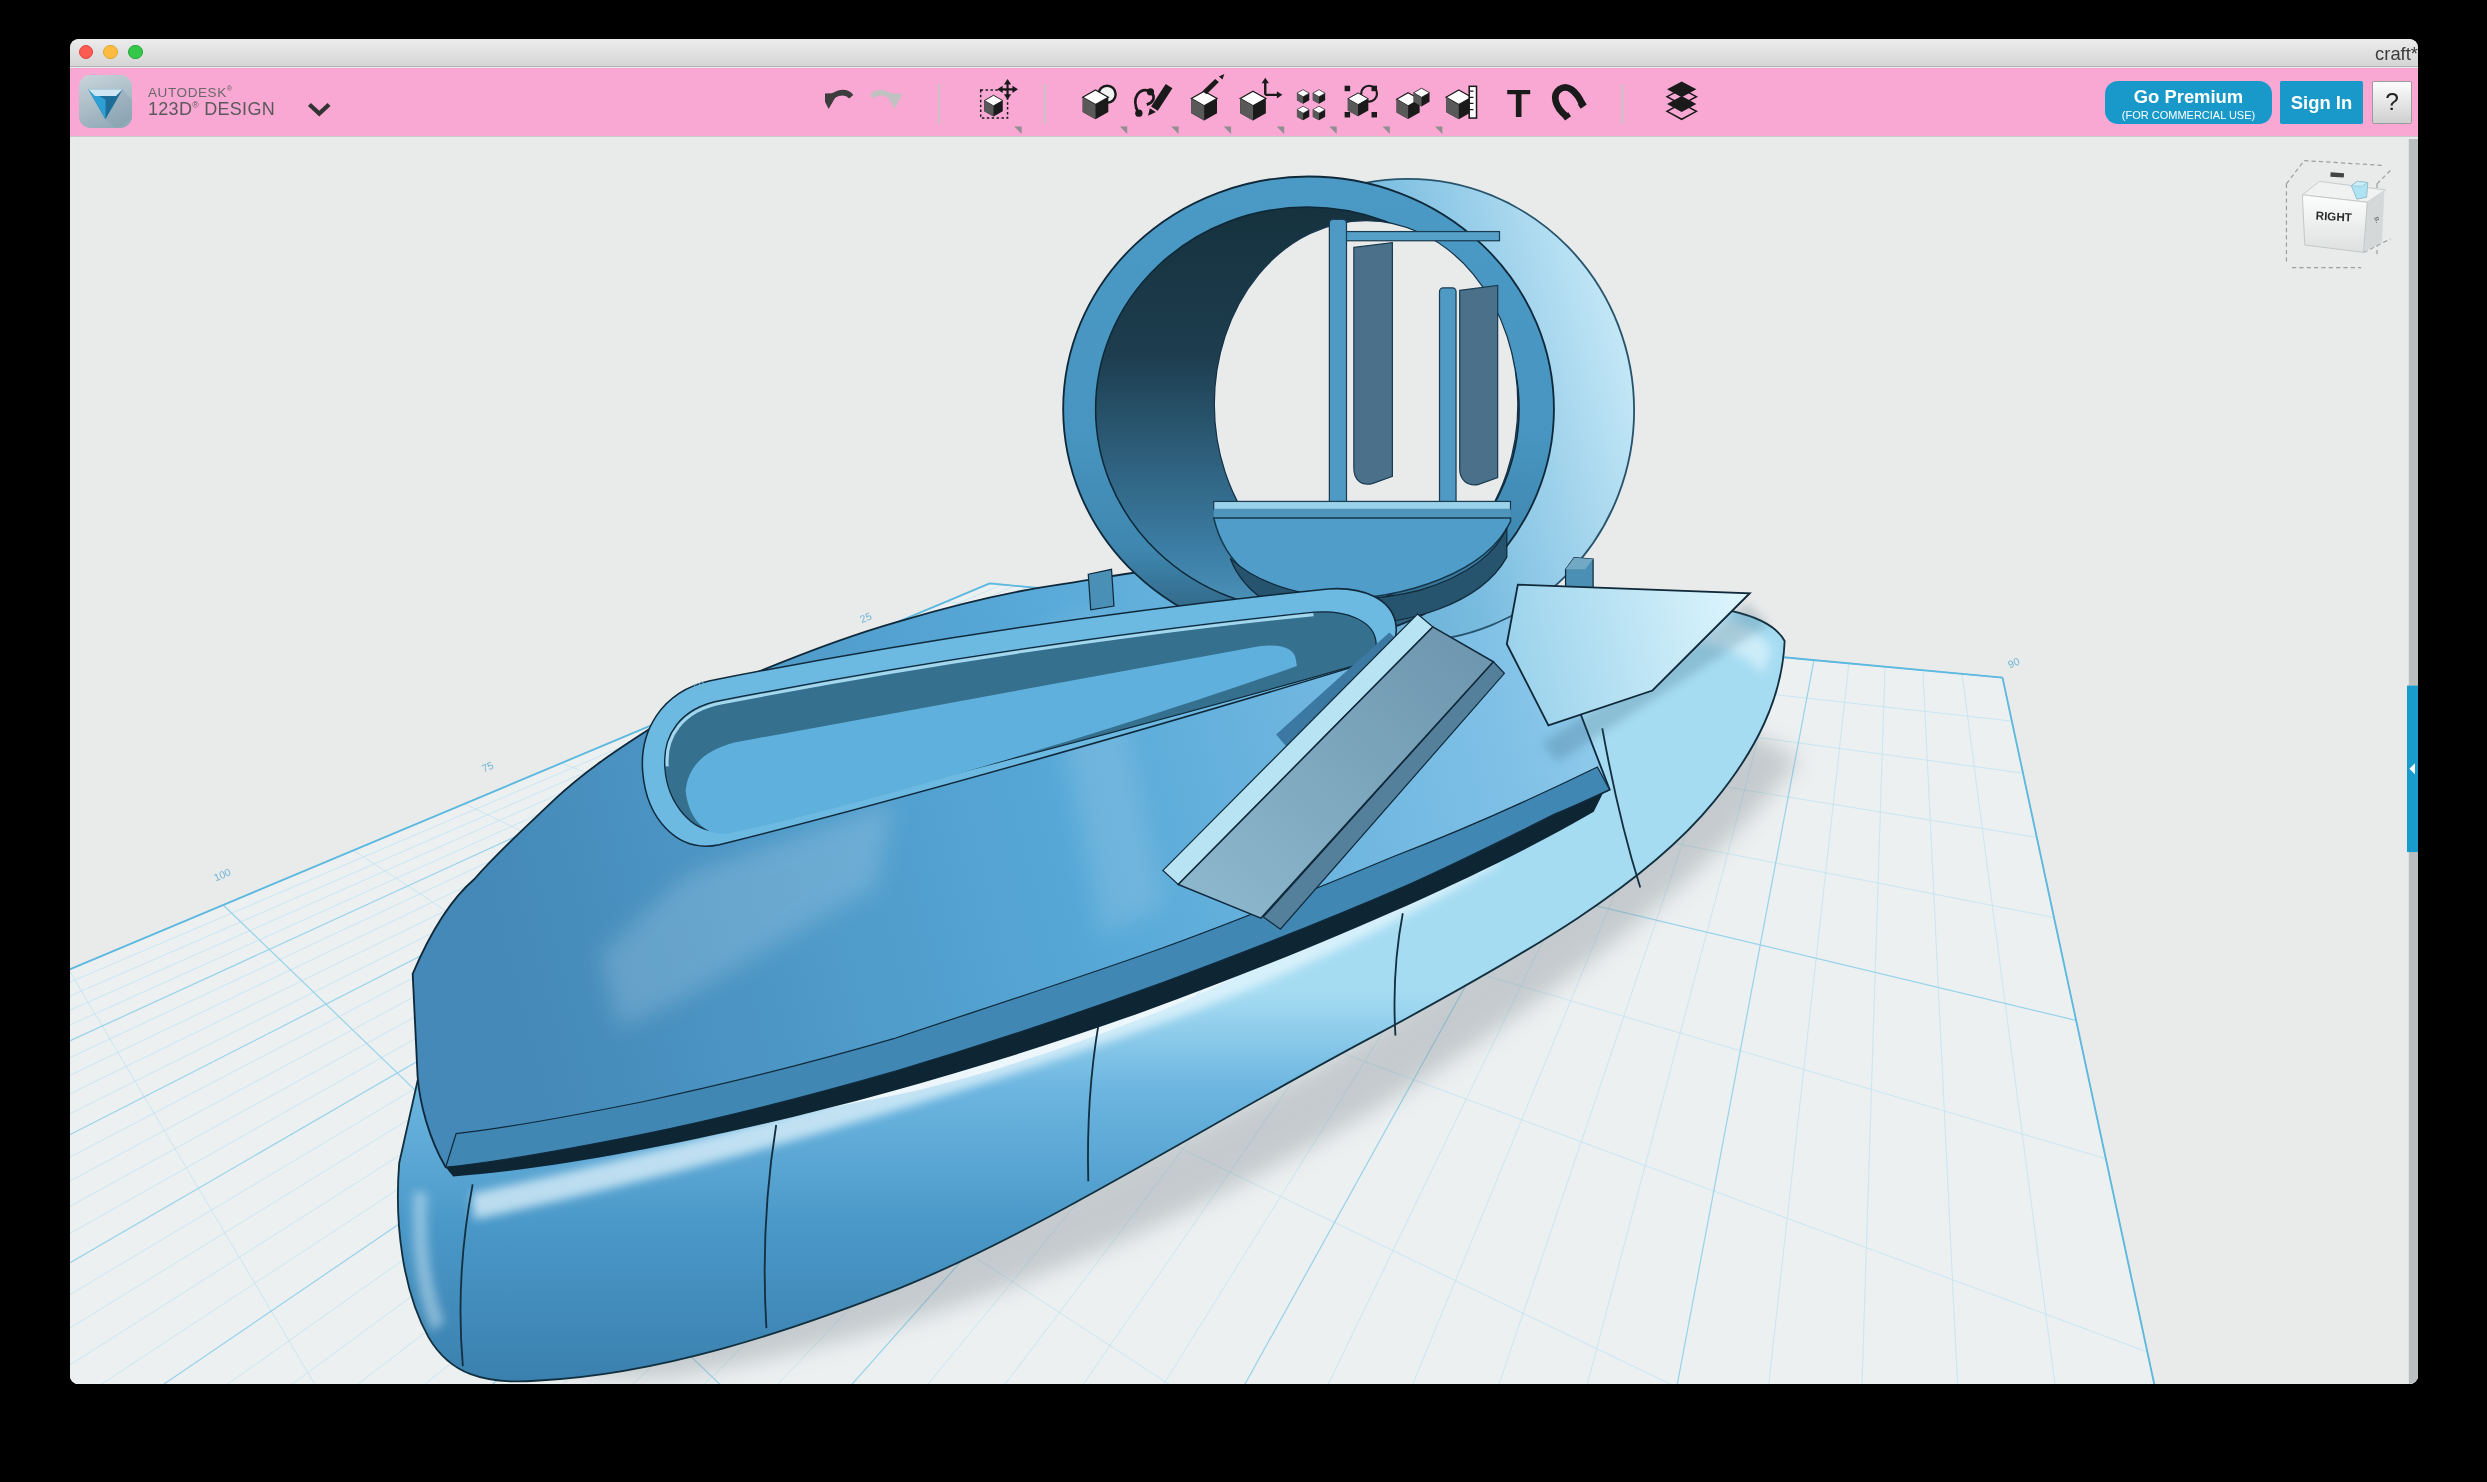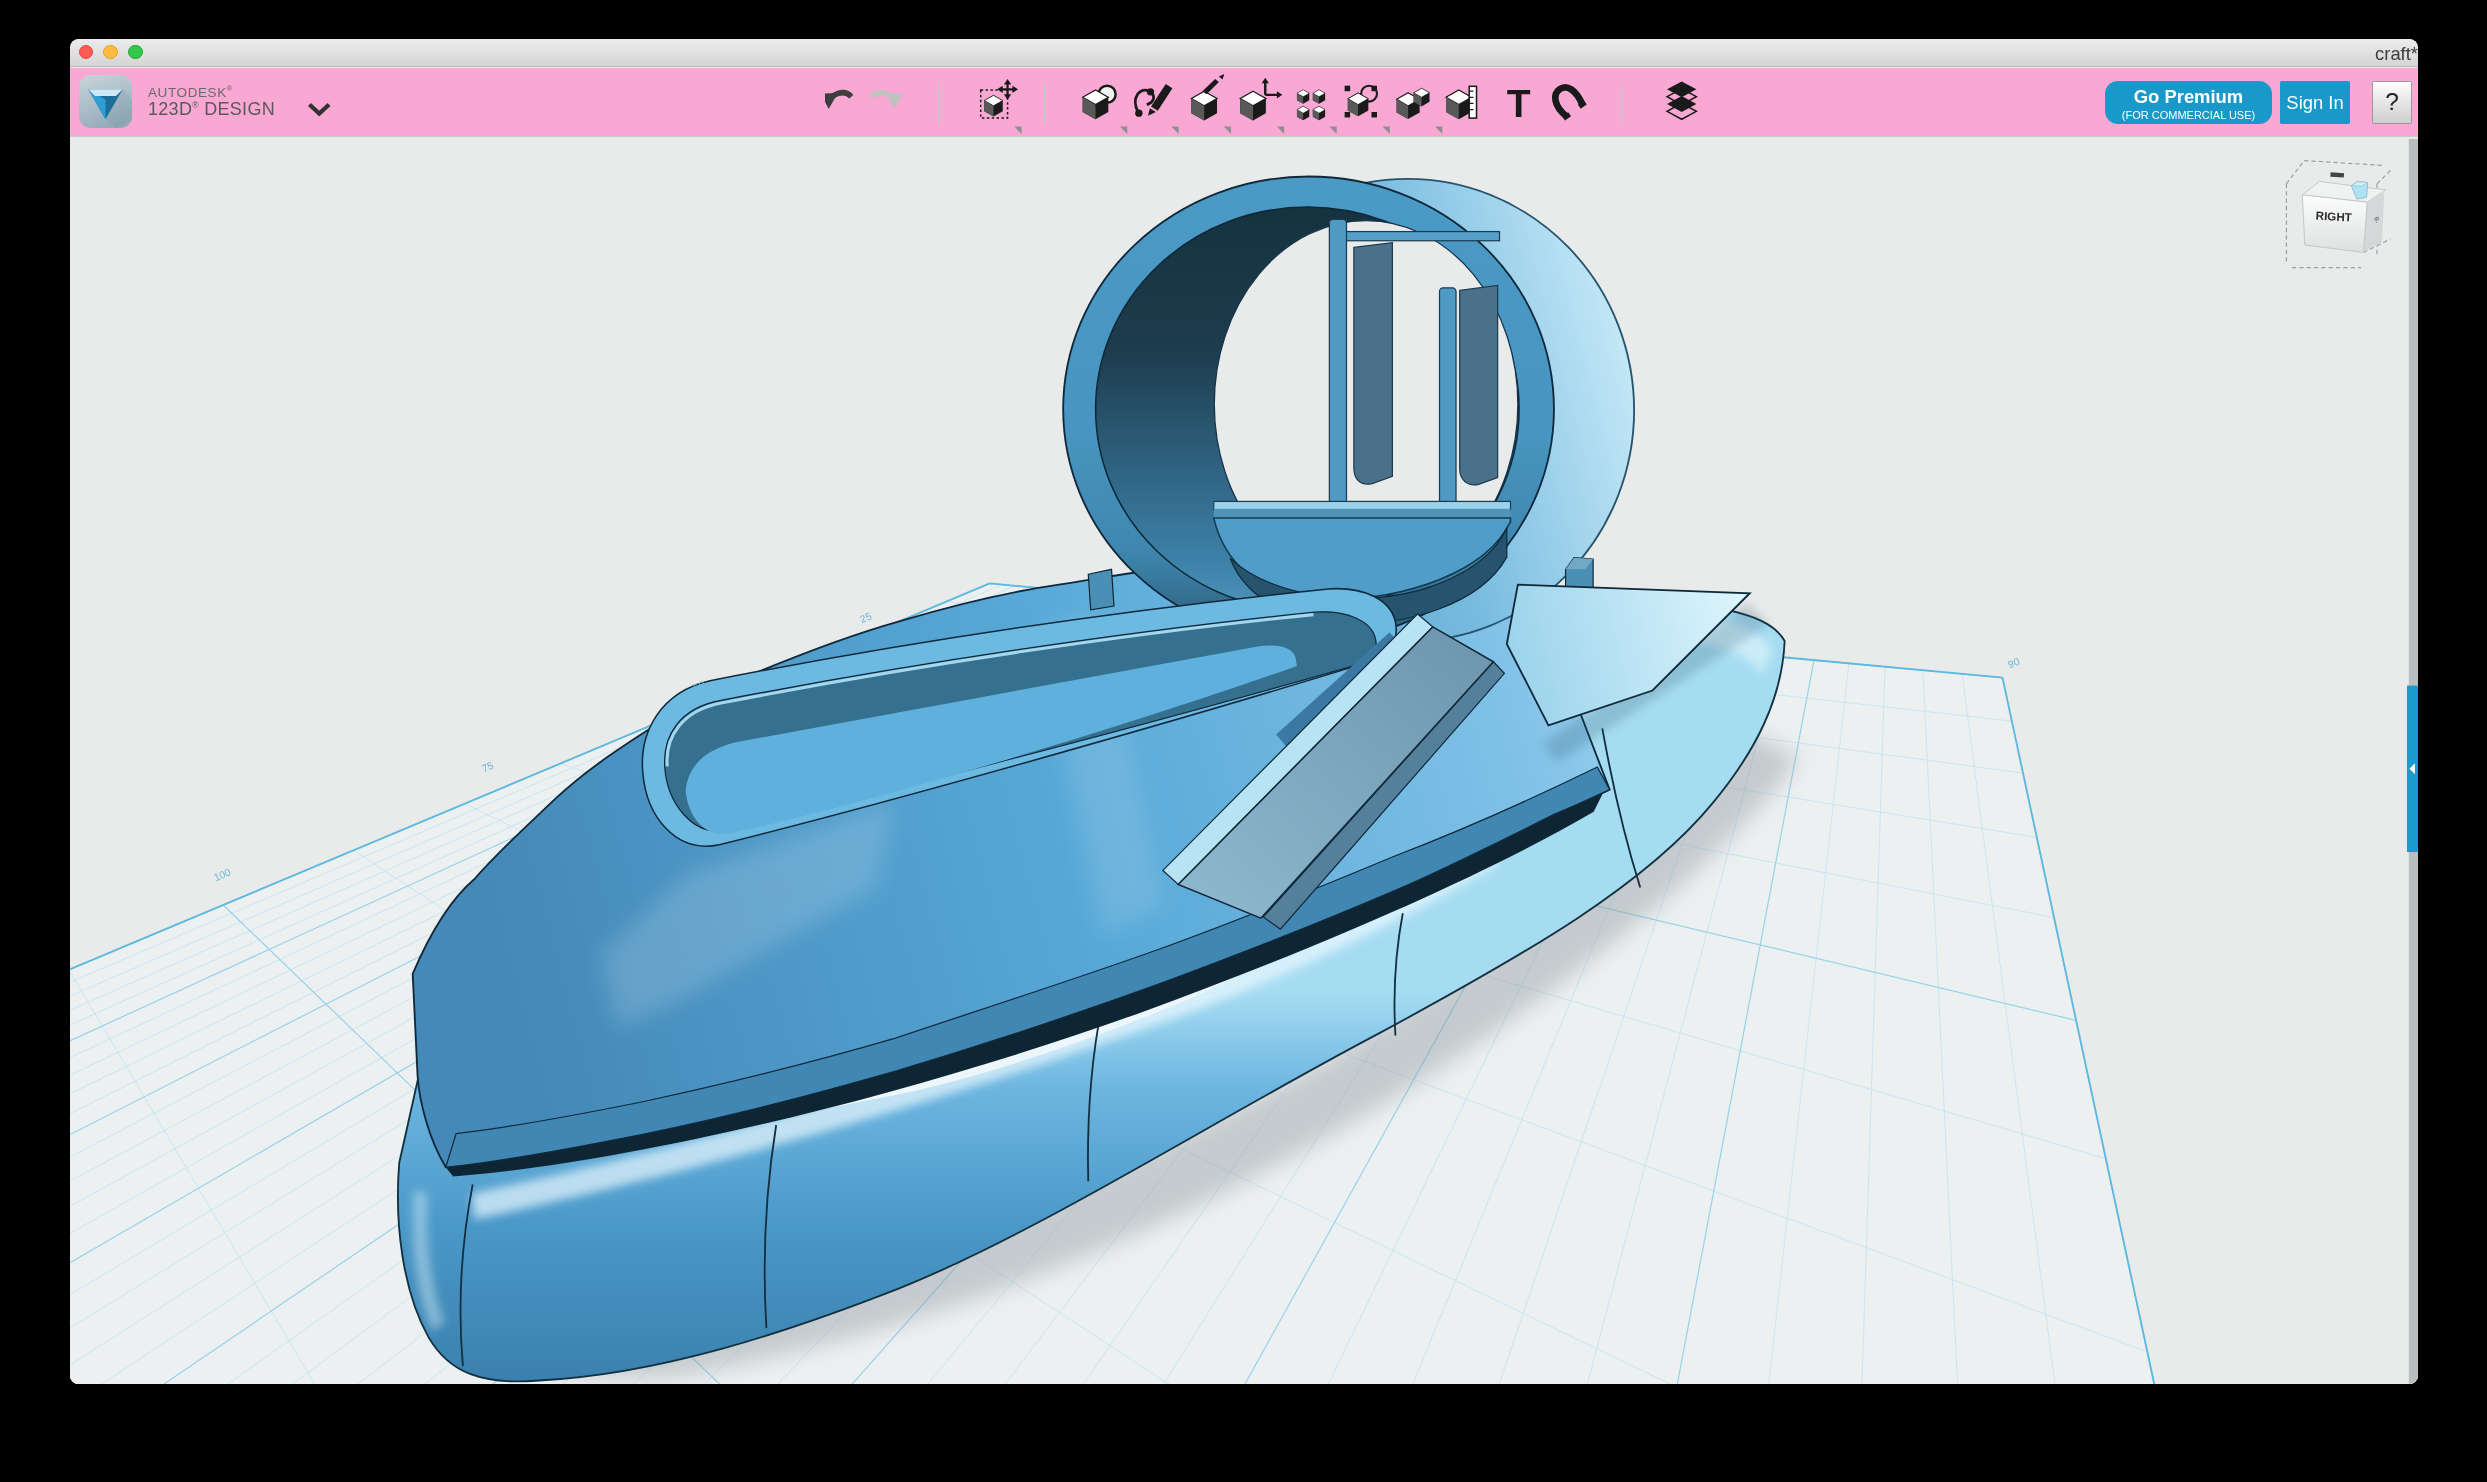--- a/index.html
+++ b/index.html
@@ -6,21 +6,21 @@
 #tbar{position:absolute;left:0;top:0;width:100%;height:28px;background:linear-gradient(#ececec,#d5d5d5);border-bottom:1.2px solid #b3b3b3}
 .tl{position:absolute;top:5.5px;width:14.7px;height:14.7px;border-radius:50%}
 #ttl{position:absolute;top:4.3px;left:0;width:100%;text-align:right;font-size:18.4px;color:#3c3c3c}
 #mbar{position:absolute;left:0;top:29px;width:100%;height:69px;background:#f9a8d4;border-bottom:1.2px solid #c9c9c9}
 #logo{position:absolute;left:8.6px;top:6.7px;width:53px;height:53px;border-radius:11.6px;background:linear-gradient(160deg,#c9d4da,#8da6b4)}
 #abrand{position:absolute;left:78px;top:16px;font-size:13.5px;color:#686868;letter-spacing:0.6px}
 #dbrand{position:absolute;left:78px;top:31px;font-size:18px;font-weight:normal;color:#595959;letter-spacing:0.3px}
 #gop{position:absolute;left:2035px;top:13px;width:167px;height:43px;background:#1899c9;border-radius:13px;color:#fff;text-align:center}
 #gop b{display:block;font-size:18.4px;margin-top:4.9px}
 #gop span{display:block;font-size:11px;margin-top:1.2px}
-#sgn{position:absolute;left:2210px;top:13px;width:70px;height:43px;background:#1899c9;border-radius:1.8px;color:#fff;text-align:center;font-weight:normal;font-size:18.4px;line-height:43px}
+#sgn{position:absolute;left:2210px;top:13px;width:83px;height:43px;background:#1899c9;border-radius:1.8px;color:#fff;text-align:center;font-weight:bold;font-size:18.4px;line-height:43px}
 #hlp{position:absolute;left:2302px;top:13px;width:40px;height:43px;background:linear-gradient(#fdfdfd,#cfcfcf);border:1.2px solid #9b9b9b;border-radius:1.8px;color:#222;text-align:center;font-size:24.5px;line-height:39px}
 #cnv{position:absolute;left:0;top:100px;width:2348px;height:1245px;background:#e9eaea}
 </style></head><body>
 <div id="win">
  <div id="tbar">
   <div class="tl" style="left:8.6px;background:#fc5b52;border:0.6px solid #e14640"></div>
   <div class="tl" style="left:33px;background:#fdbc40;border:0.6px solid #e0a72e"></div>
   <div class="tl" style="left:58px;background:#34c749;border:0.6px solid #24a939"></div>
   <div id="ttl">craft*</div>
  </div>

